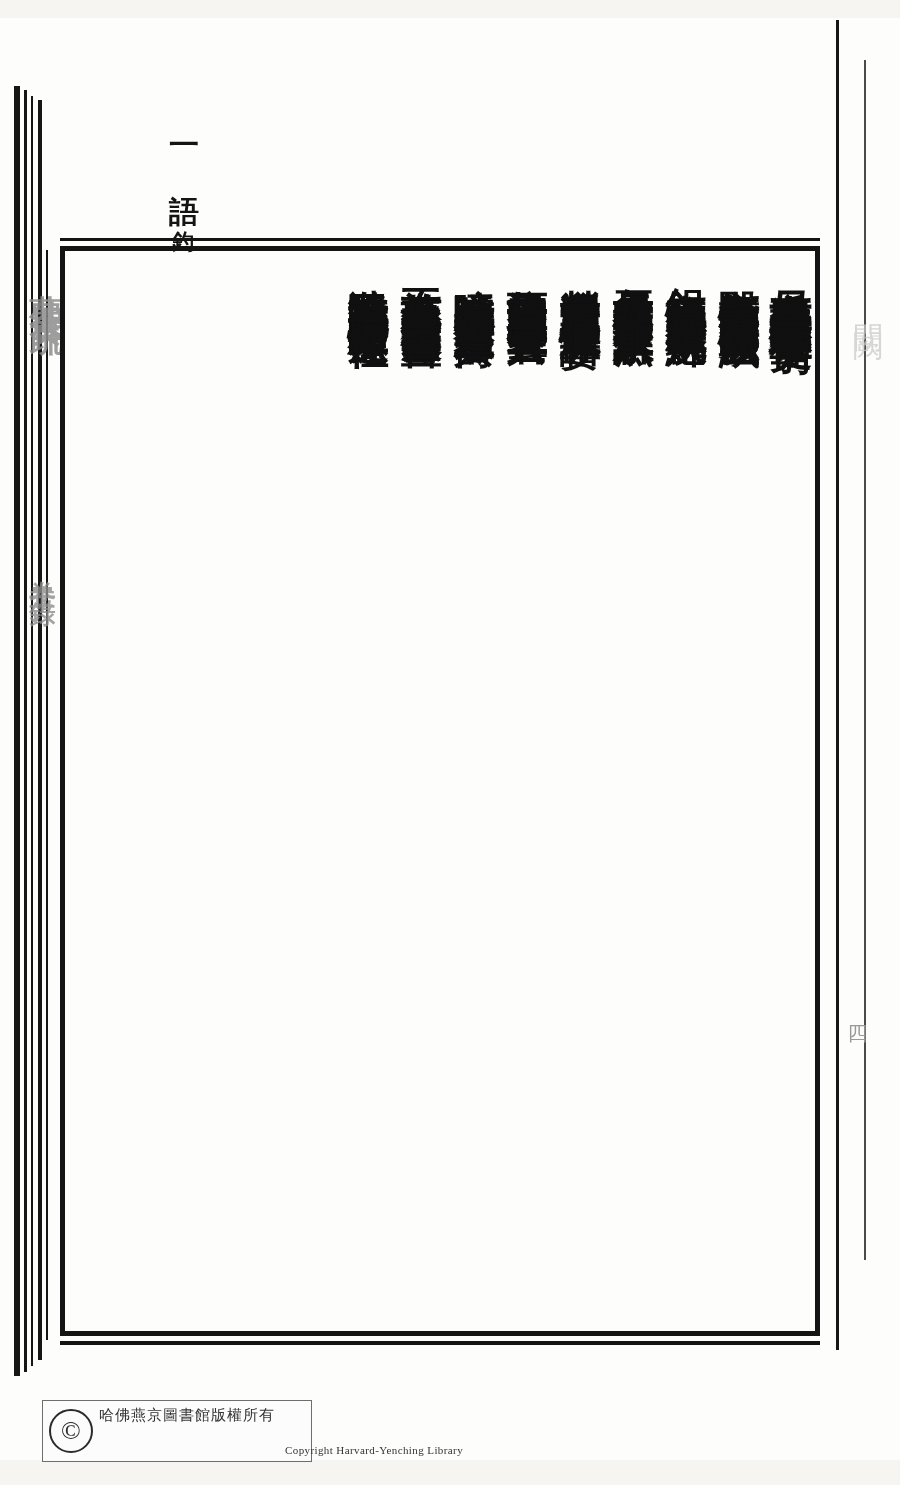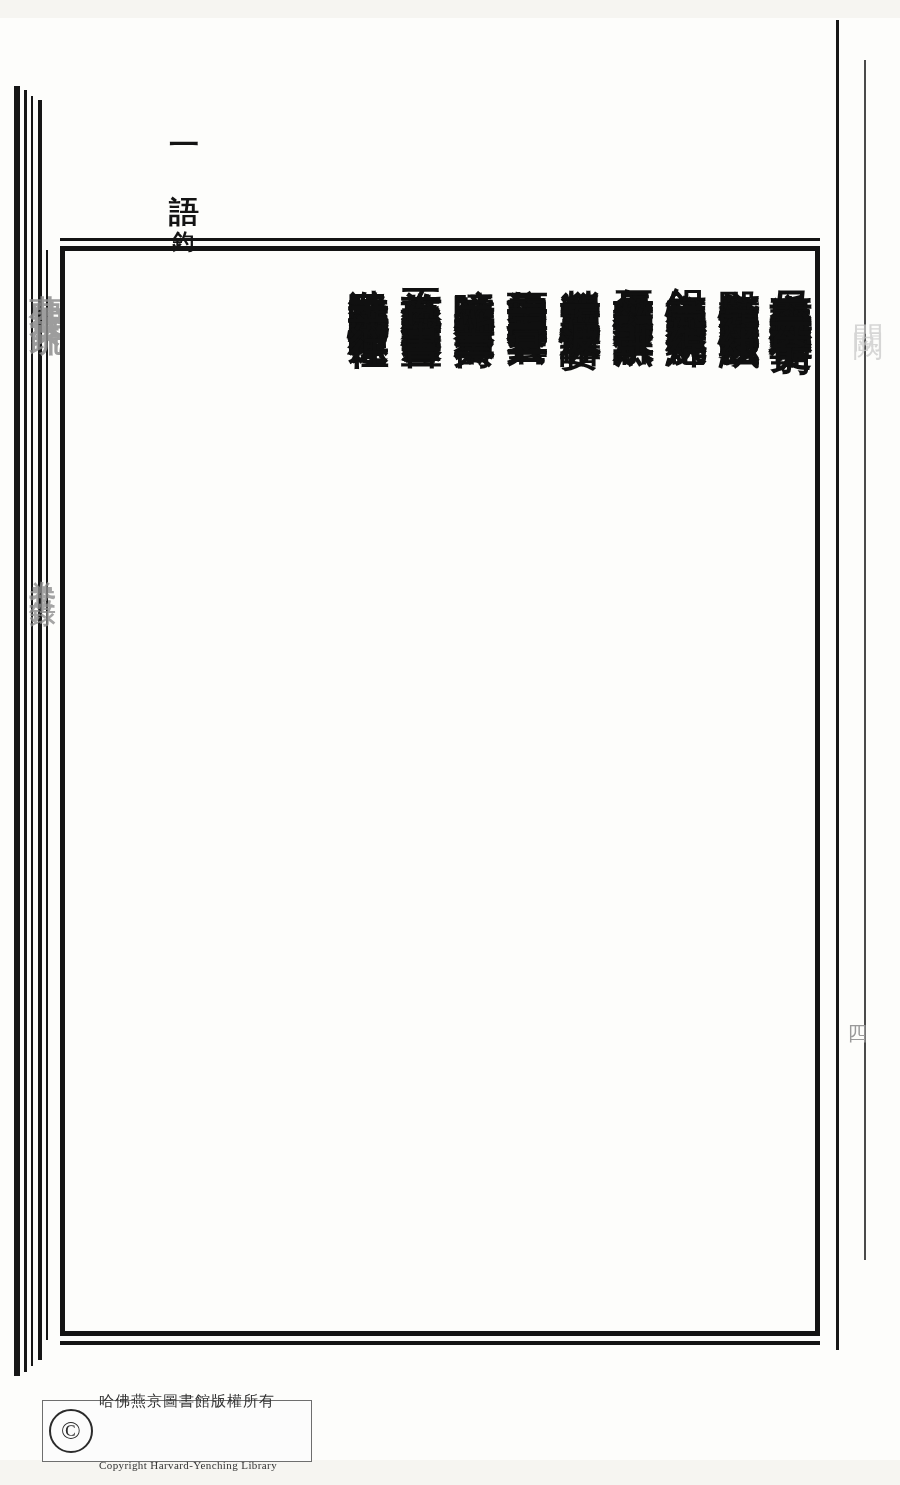--- a/index.html
+++ b/index.html
@@ -185,21 +185,21 @@
     align-items: center;
     justify-content: center;
     font-family: "Liberation Serif", serif;
     font-size: 26px;
     color: #2b2b2b;
     flex: 0 0 auto;
     margin: 0 6px 0 2px;
   }
   #stamp .lines {
     display: flex;
-    flex-direction: column;
+    flex-direction: row;
     justify-content: center;
     gap: 10px;
   }
   #stamp .cn {
     font-family: "DejaVu Serif", serif;
     font-size: 15px;
     color: #333;
     letter-spacing: 1px;
     white-space: nowrap;
   }

